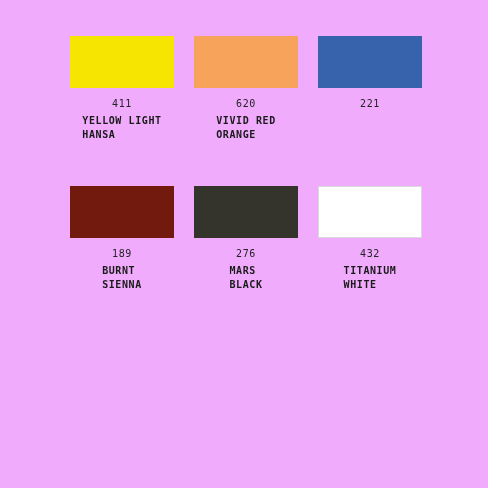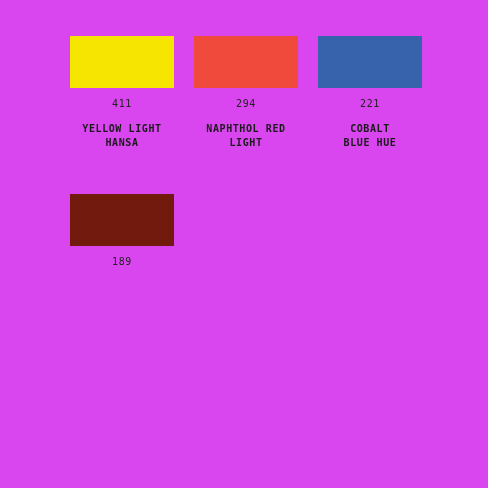--- a/index.html
+++ b/index.html
@@ -50,53 +50,64 @@
   .swatch-code {
     margin-top: 9px;
     font-size: 10px;
     line-height: 13px;
     letter-spacing: 0.7px;
     color: #232323;
     text-align: center;
     font-family: "DejaVu Sans Mono", "Liberation Mono", monospace;
   }
   .swatch-name {
-    margin-top: 12px;
+    margin-top: 4px;
     font-size: 10px;
     line-height: 14px;
     letter-spacing: 0.6px;
     color: #1a1a1a;
-    text-align: center;
     font-weight: bold;
     font-family: "DejaVu Sans Mono", "Liberation Mono", monospace;
     white-space: pre-line;
     max-width: 122px;
   }
 </style>
 </head>
 <body>
 
-<div id="swatch-sheet" style="background: #d946ef;">
+<div id="swatch-sheet" style="background: #f0abfc;">
   <div class="swatch-grid">
       <div class="swatch-cell">
         <div class="swatch-chip" style="background: rgb(245, 229, 0);"></div>
         <div class="swatch-code">411</div>
         <div class="swatch-name">YELLOW LIGHT
 HANSA</div>
       </div>
       <div class="swatch-cell">
-        <div class="swatch-chip" style="background: rgb(240, 74, 60);"></div>
-        <div class="swatch-code">294</div>
-        <div class="swatch-name">NAPHTHOL RED
-LIGHT</div>
+        <div class="swatch-chip" style="background: rgb(247, 163, 92);"></div>
+        <div class="swatch-code">620</div>
+        <div class="swatch-name">VIVID RED
+ORANGE</div>
       </div>
       <div class="swatch-cell">
         <div class="swatch-chip" style="background: rgb(55, 99, 172);"></div>
         <div class="swatch-code">221</div>
-        <div class="swatch-name">COBALT
-BLUE HUE</div>
       </div>
       <div class="swatch-cell">
         <div class="swatch-chip" style="background: rgb(115, 26, 14);"></div>
         <div class="swatch-code">189</div>
+        <div class="swatch-name">BURNT
+SIENNA</div>
+      </div>
+      <div class="swatch-cell">
+        <div class="swatch-chip" style="background: rgb(52, 52, 44);"></div>
+        <div class="swatch-code">276</div>
+        <div class="swatch-name">MARS
+BLACK</div>
+      </div>
+      <div class="swatch-cell">
+        <div class="swatch-chip bordered" style="background: rgb(255, 255, 255); border-color: rgb(217, 217, 217);"></div>
+        <div class="swatch-code">432</div>
+        <div class="swatch-name">TITANIUM
+WHITE</div>
       </div>
     </div>
 </div>
 
 </body></html>

